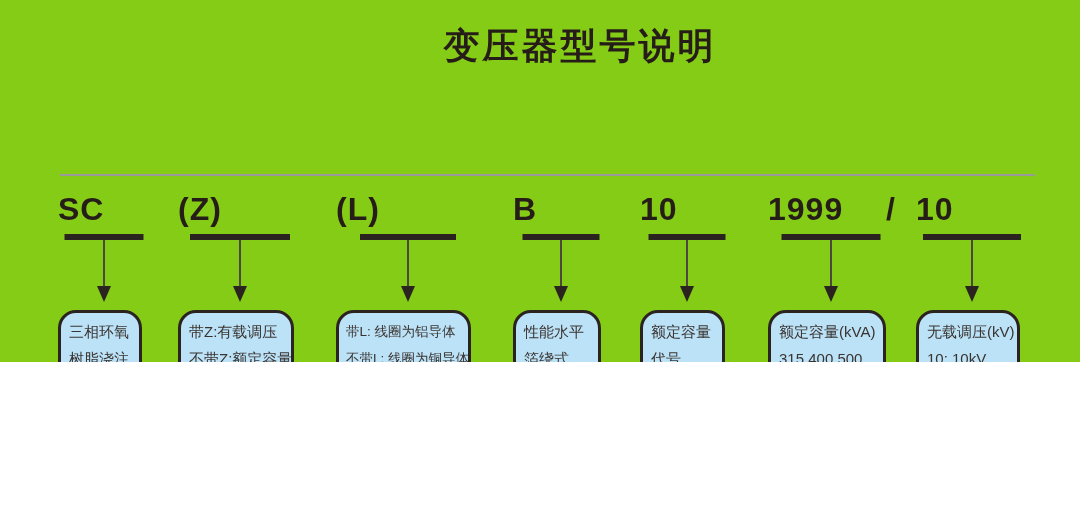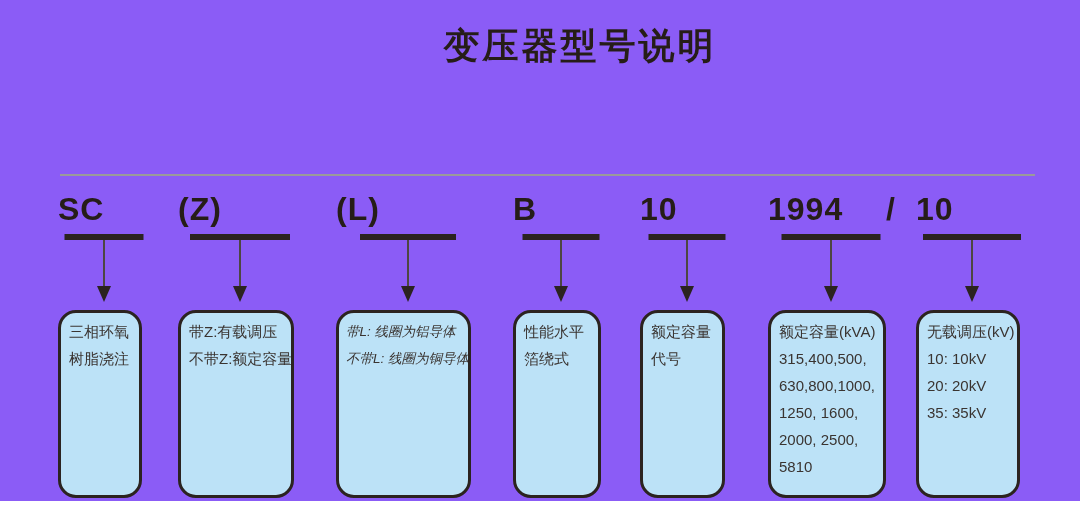--- a/index.html
+++ b/index.html
@@ -1,17 +1,17 @@
 <!DOCTYPE html>
 <html><head>
 <meta charset="utf-8">
 <style>
   html,body { margin:0; padding:0; background:#ffffff; }
   .page {
-    position:relative; width:1080px; height:501px; background:#8b5cf6;
+    position:relative; width:1080px; height:362px; background:#84cc16;
     font-family:"Liberation Sans","DejaVu Sans",sans-serif; overflow:hidden;
   }
   .title {
     position:absolute; top:22px; left:80px; right:0; margin:0;
     text-align:center; font-size:36px; font-weight:bold; letter-spacing:3px;
     color:#261d18;
   }
   .rule {
     position:absolute; top:174px; left:60px; width:975px; height:2px;
     background:#9a9a9a;
@@ -52,21 +52,21 @@
   }
   .box {
     position:absolute; top:120px; left:0; right:8px; height:188px;
     background:#bce2f7; border:3px solid #2b2320; border-radius:18px;
     box-sizing:border-box; overflow:hidden;
   }
   .box-text {
     padding:5px 2px 0 8px; font-size:15px; line-height:27px;
     white-space:pre; color:#3a3431;
   }
-  .c3 .box-text { font-size:13.5px; padding-left:7px;font-style:italic; }
+  .c3 .box-text { font-size:13.5px; padding-left:7px; }
   .slash {
     position:absolute; top:190px; left:886px; height:40px;
     font-size:32px; font-weight:bold; line-height:38px; color:#261d18;
   }
 </style>
 </head>
 <body>
 
 <div class="page">
 
@@ -123,21 +123,21 @@
     <div class="underbar"></div>
     <div class="vline"></div>
     <div class="ahead"></div>
     <div class="box">
       <div class="box-text">额定容量
 代号</div>
     </div>
   </div>
 
   <div class="column c6">
-    <div class="code">1994</div>
+    <div class="code">1999</div>
     <div class="underbar"></div>
     <div class="vline"></div>
     <div class="ahead"></div>
     <div class="box">
       <div class="box-text">额定容量(kVA)
 315,400,500,
 630,800,1000,
 1250, 1600,
 2000, 2500,
 5810</div>

